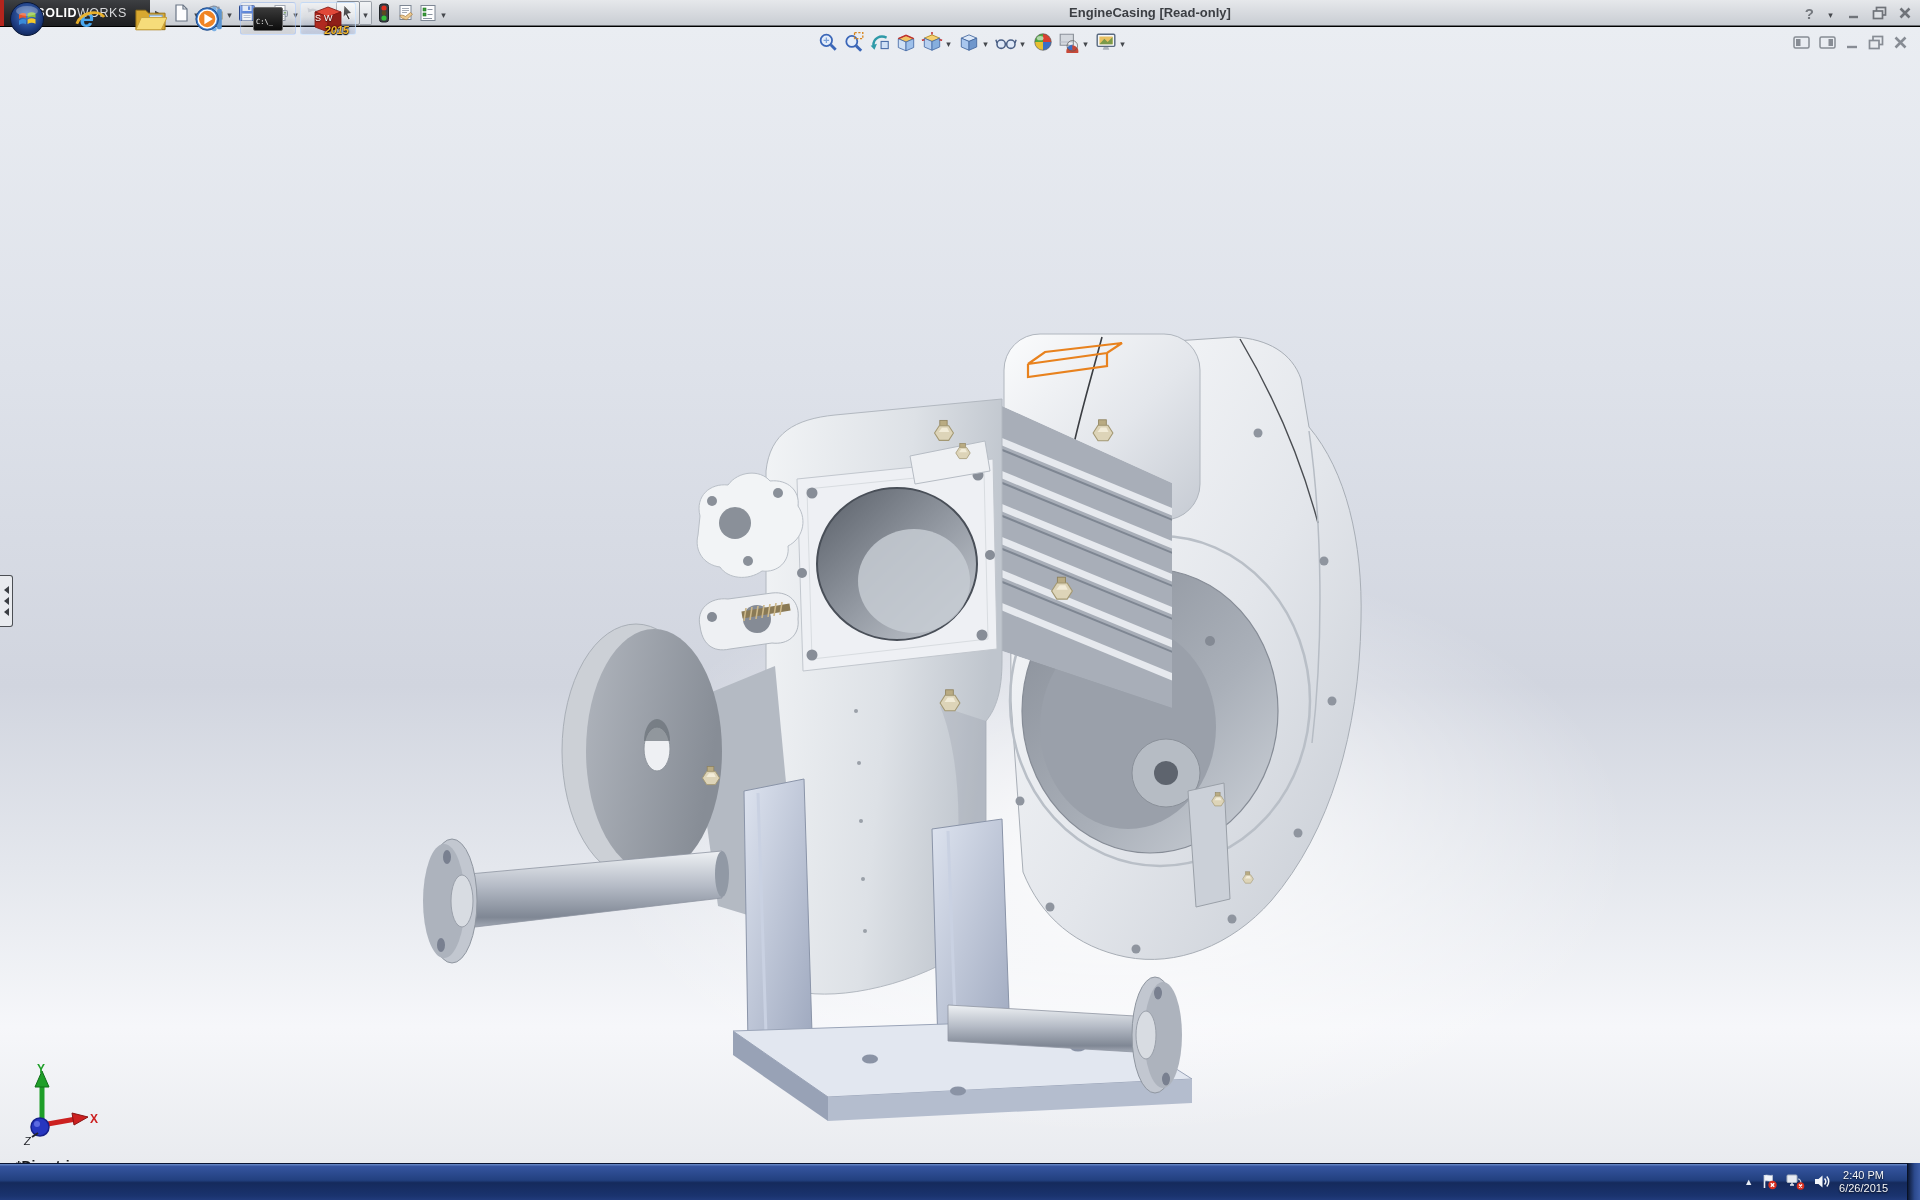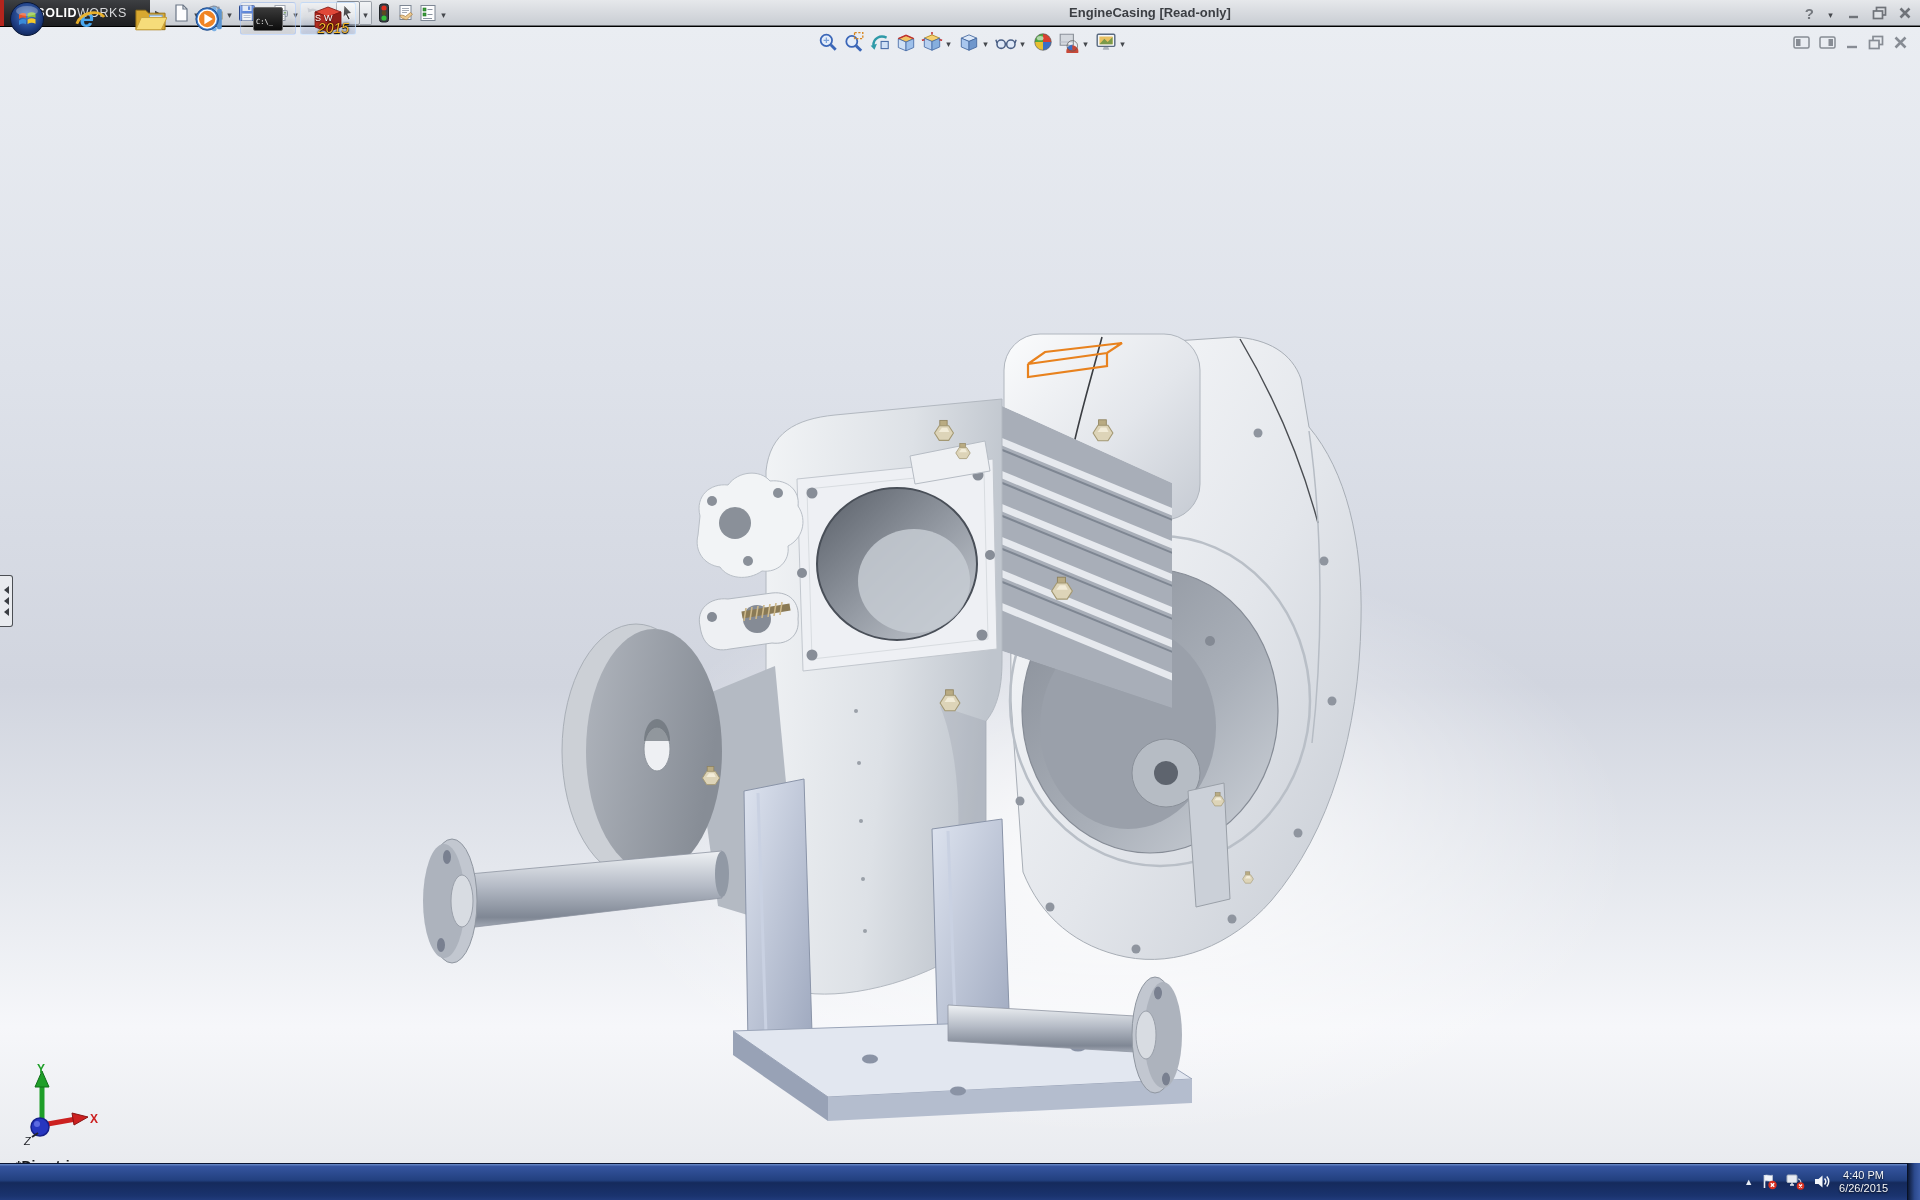--- a/index.html
+++ b/index.html
@@ -61,21 +61,21 @@
   .taskbar { position:absolute; left:0; top:1163px; width:1920px; height:37px;
     background:linear-gradient(180deg,#6b8cc9 0%,#35549f 7%,#22407f 45%,#152a5c 52%,#1a336e 88%,#213b7c 100%);
     border-top:1px solid #0b1634; }
   .start-orb { position:absolute; left:8px; top:1px; width:38px; height:35px; display:flex; align-items:center; justify-content:center; }
   .task-btn { position:absolute; top:2px; width:56px; height:33px; display:flex; align-items:center; justify-content:center; border-radius:3px; }
   .task-open { background:linear-gradient(180deg,rgba(255,255,255,.28),rgba(255,255,255,.10) 45%,rgba(0,0,0,.12)); border:1px solid rgba(170,200,255,.55); box-shadow:inset 0 0 4px rgba(255,255,255,.25); }
   .task-active { background:linear-gradient(180deg,rgba(255,255,255,.38),rgba(255,255,255,.16) 45%,rgba(40,70,140,.25)); border:1px solid rgba(200,225,255,.75); }
   .cmd-face { width:30px; height:24px; background:linear-gradient(180deg,#3a3a3a,#0c0c0c); border:1px solid #6a6a6a; border-radius:2px; padding:2px 2px; }
   .cmd-label { font-family:"DejaVu Sans Mono", monospace; font-size:7px; color:#f0f0f0; letter-spacing:0; }
   .sw-task { position:relative; width:34px; height:30px; }
-  .sw-badge { position:absolute; right:-4px; bottom:-2px; font-size:14px; font-weight:normal; font-style:italic; color:#f6b82c; text-shadow:0 1px 1px #000, 0 0 2px #000; }
+  .sw-badge { position:absolute; right:-4px; bottom:-2px; font-size:11px; font-weight:bold; font-style:italic; color:#f6b82c; text-shadow:0 1px 1px #000, 0 0 2px #000; }
   .sw-letters { position:absolute; left:4px; top:9px; font-size:9px; font-weight:normal; color:#fff; letter-spacing:3px; text-shadow:0 1px 1px rgba(0,0,0,.6); }
 
   .tray { position:absolute; right:16px; top:1163px; height:37px; display:flex; align-items:center; gap:8px; }
   .tray-arrow { color:#e8ecf4; font-size:9px; }
   .clock { text-align:center; color:#f4f6fa; font-size:11px; line-height:13px; text-shadow:0 1px 2px rgba(0,0,0,.9); }
   .show-desktop { position:absolute; right:0; top:1163px; width:13px; height:37px;
     background:linear-gradient(90deg,#0d1a38,#2c4a8e 55%,#3c5ca6); border-left:1px solid #091226; }
 </style>
 </head>
 <body>
@@ -604,21 +604,21 @@
       <path d="M4 12 h4 M6 9.5 V12" stroke="#e8ecf2" stroke-width="1.4"></path>
       <path d="M12 6 c3 0 3 3 3 5" fill="none" stroke="#c8d0da" stroke-width="1.2"></path>
       <circle cx="14.5" cy="13" r="3.8" fill="#d83020"></circle>
       <path d="M13 11.5l3 3M16 11.5l-3 3" stroke="#fff" stroke-width="1.3"></path>
     </svg>
     <svg width="18" height="17" viewBox="0 0 18 17">
       <polygon points="2,6 5.5,6 9.5,2.5 9.5,14.5 5.5,11 2,11" fill="#f2f5fa"></polygon>
       <path d="M11.5 5.5 a4.5 4.5 0 0 1 0 6M13.8 3.5 a7.5 7.5 0 0 1 0 10" fill="none" stroke="#f2f5fa" stroke-width="1.5"></path>
     </svg>
     <div class="clock">
-      <div>4:40 PM</div>
+      <div>2:40 PM</div>
       <div>6/26/2015</div>
     </div>
     <div style="width:8px"></div>
   </div>
 
   <div class="show-desktop"></div>
 
 </div>
 
 </body></html>

